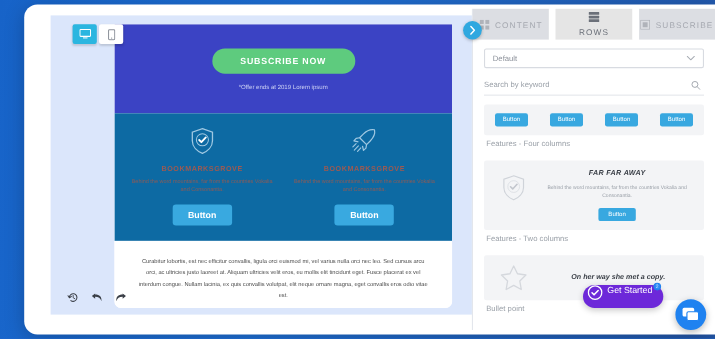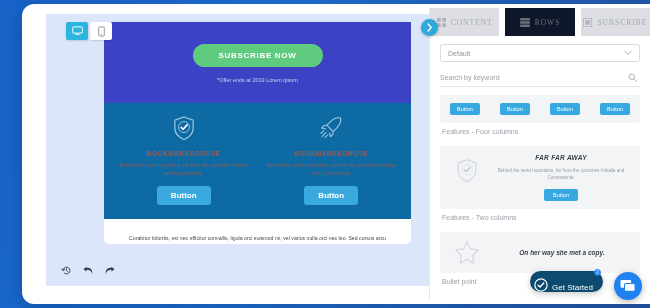--- a/index.html
+++ b/index.html
@@ -43,21 +43,21 @@
     display: flex; align-items: center; justify-content: center;
     border-radius: 2px;
     box-shadow: 0 1px 2px rgba(0,0,0,.14);
   }
   .device-btn.active { background: #2bb6e0; }
   .device-btn svg { display:block; }
 
   .page {
     position: absolute;
     left: 58px; top: 8px;
-    width: 307px; height: 222px;
+    width: 307px; height: 258px;
     background: #ffffff;
     border-radius: 0 0 6px 6px;
     overflow: hidden;
   }
   .sec-purple {
     background: #3b43c4;
     padding: 22px 10px 20px;
     text-align: center;
   }
   .subscribe-btn {
@@ -139,25 +139,25 @@
     background: #ffffff;
   }
   .tab {
     flex: 1;
     display: flex; align-items: center; justify-content: center;
     gap: 5px;
     background: #dcdee3;
     color: #a5a8b0;
     font-size: 7.5px;
     letter-spacing: 1px;
-    font-family: Liberation Serif, serif;
   }
   .tab.active {
-    background: #0f172a;
+    background: #e5e5e5;
     color: #6b7079;
+    flex-direction: column;
   }
   .tab-sep { width: 6px; background:#ffffff; }
   .panel-body { padding: 8px 10px 0; height: calc(100% - 28px); overflow: hidden; }
   .select {
     position: relative;
     height: 18px;
     border: 1px solid #d8dbe1;
     border-radius: 2px;
     display: flex; align-items: center;
     padding: 0 7px;
@@ -211,25 +211,25 @@
     border-radius: 50%;
     background: #2fa8e0;
     color: #ffffff;
     display: flex; align-items:center; justify-content:center;
     box-shadow: 0 1px 3px rgba(0,0,0,.25);
     z-index: 20;
   }
   
   .get-started {
     position: absolute;
-    right: 47px; bottom: 12px;
+    right: 47px; bottom: 24px;
     height: 21px;
-    background: #0c4a6e;
+    background: #6d28d9;
     border-radius: 12px;
-    display: flex; align-items: flex-end;
+    display: flex; align-items: flex-start;
     gap: 4px;
     padding: 0 10px 0 4px;
     color: #ffffff;
     font-size: 8px;
     box-shadow: 0 2px 6px rgba(0,0,0,.22);
   }
   .gs-badge {
     position: absolute; right: 2px; top: -2px;
     background: #2d8bf5; color: #cfe4fd;
     font-size: 4.5px;

